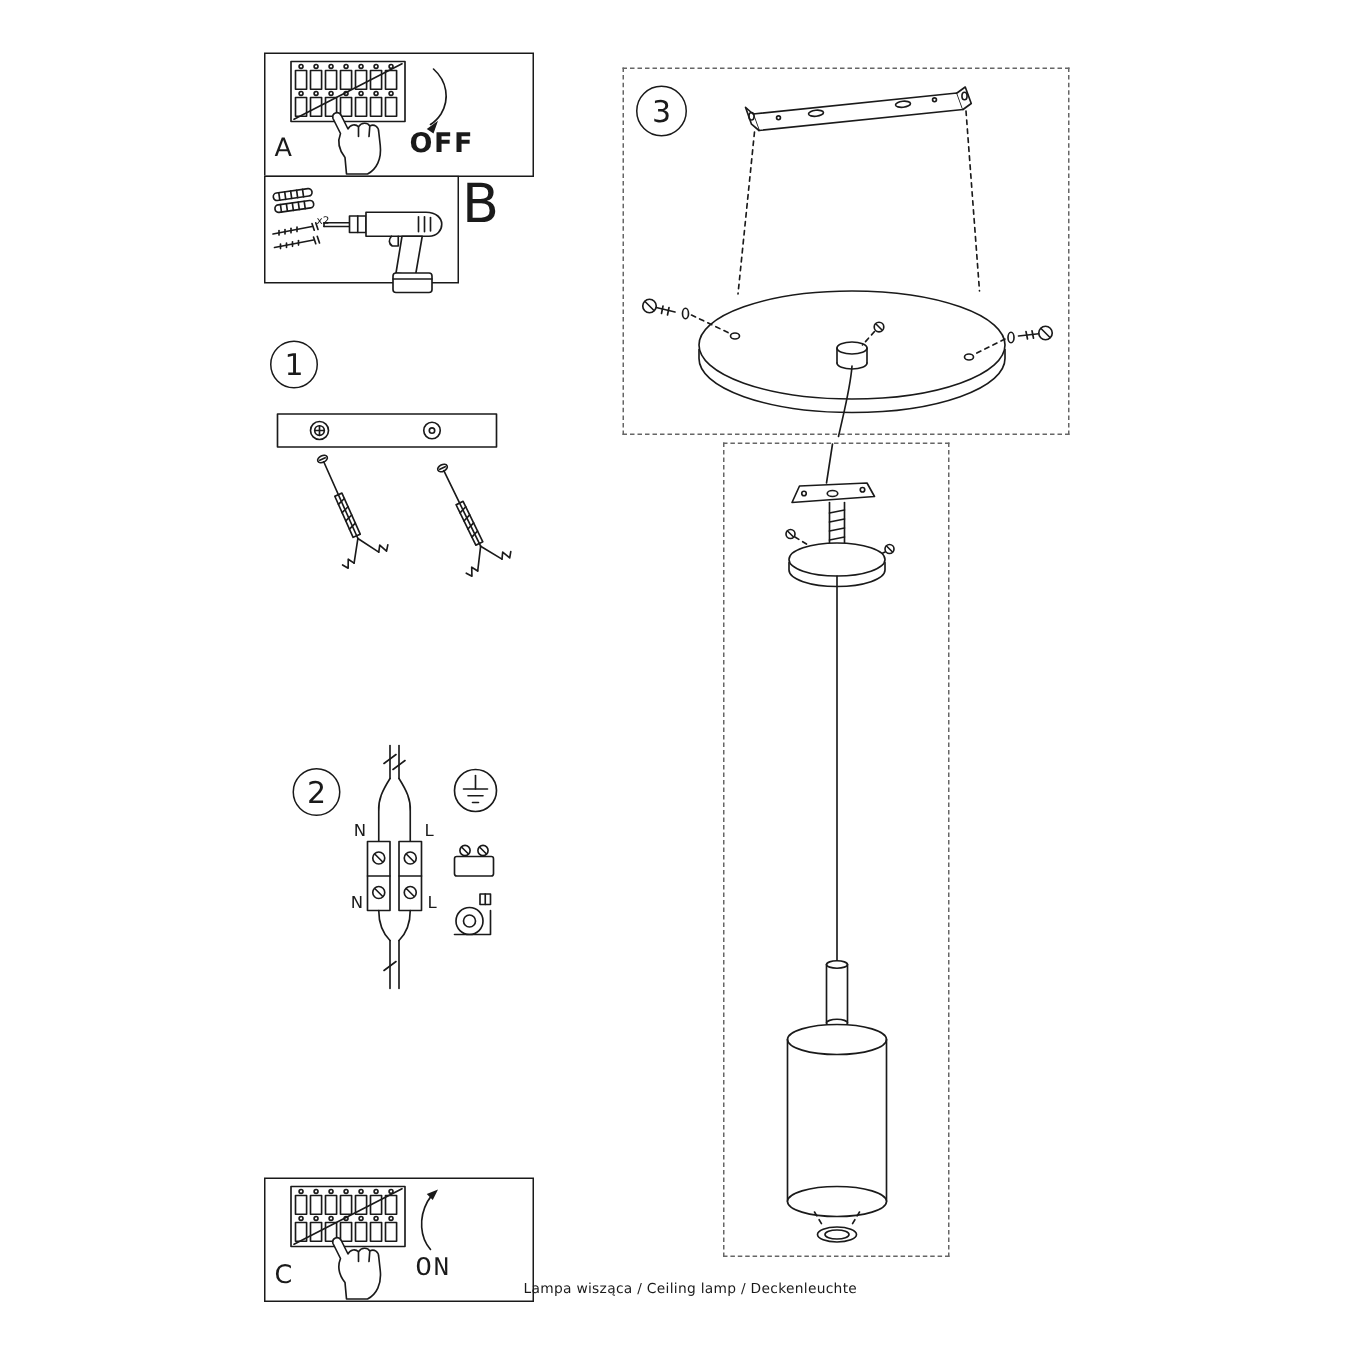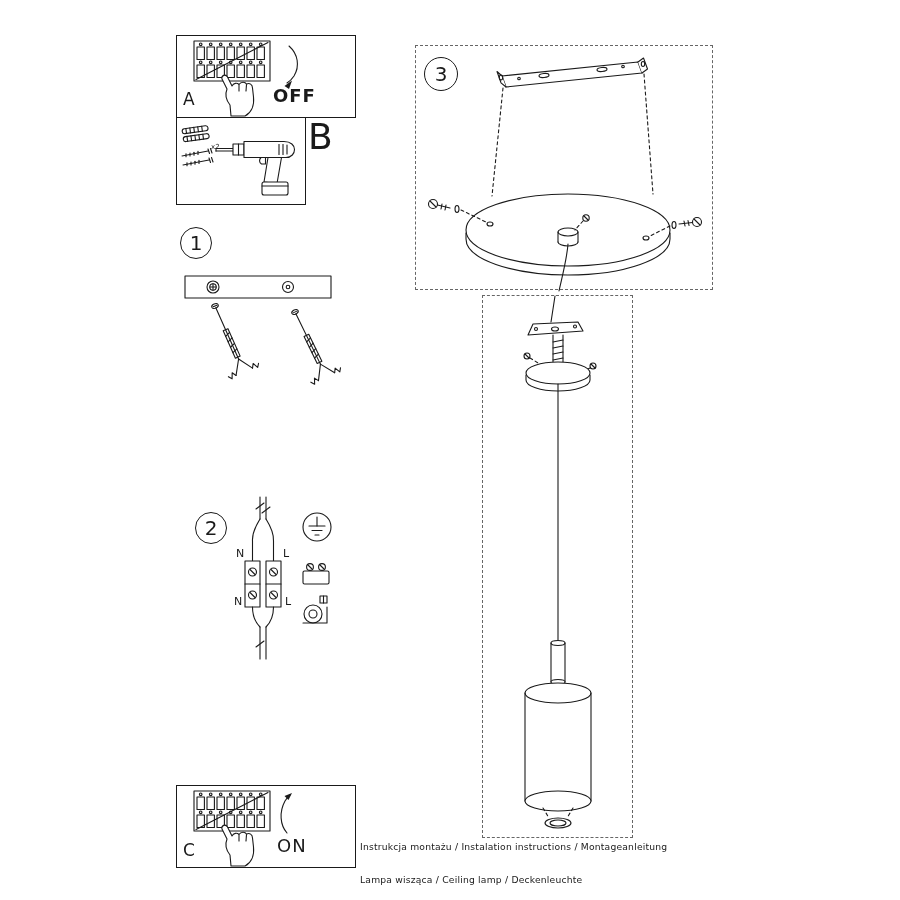--- a/index.html
+++ b/index.html
@@ -55,21 +55,21 @@
       </g>
       <g class="ink">
         <path d="M 112 10 C 121 18 123 30 117 40 C 115 43 112.5 45.5 110 47"></path>
         <path d="M 107.5 50 L 115 44.5 L 112 53 Z" fill="#1a1a1a" stroke="none"></path>
       </g>
     </svg>
     <span class="letter" style="left:6px; top:55px; font-size:17px;">A</span>
     <span class="letter" style="left:96px; top:51px; font-size:18px; letter-spacing:1px;font-weight:bold;">OFF</span>
   </div>
 
-  <div class="solid-box" style="left:176px; top:117px; width:130px; height:88px;">
+  <div class="solid-box" style="left:176px; top:117px; width:130px; height:72px;">
     <svg class="draw" viewBox="0 0 130 88" width="130" height="88">
       <g class="ink" transform="rotate(-8 20 18)">
         <rect x="6" y="9" width="26" height="5" rx="2.4"></rect>
         <line x1="10" y1="9" x2="10" y2="14"></line>
           <line x1="14" y1="9" x2="14" y2="14"></line>
         <line x1="18" y1="9" x2="18" y2="14"></line>
           <line x1="22" y1="9" x2="22" y2="14"></line>
         <line x1="26" y1="9" x2="26" y2="14"></line>
         <rect x="6" y="17" width="26" height="5" rx="2.4"></rect>
         <line x1="10" y1="17" x2="10" y2="22"></line>
@@ -249,21 +249,21 @@
         <path fill="#fff" d="M 44 80 L 43 69 C 39 64 38 58 40 53 L 35 43 C 34 39.5 38.5 37.5 40.5 41 L 45 50 C 46.5 47 50 46.5 52 48.5 C 54 45.5 58 45.5 59.5 48 C 62.5 46.5 65.5 48.5 65.5 52 L 66.5 61 C 67.5 70 64 77 58 80 Z"></path>
         <line x1="52" y1="49" x2="52" y2="55"></line>
         <line x1="59.5" y1="48.5" x2="59" y2="55"></line>
       </g>
       <g class="ink">
         <path d="M 110 47 C 103 39 102 26 108 15 C 109.5 12.4 111 10.6 113 9"></path>
         <path d="M 115 7 L 111.5 14 L 107.5 10 Z" fill="#1a1a1a" stroke="none"></path>
       </g>
     </svg>
     <span class="letter" style="left:6px; top:56px; font-size:17px;">C</span>
-    <span class="letter" style="left:100px; top:51px; font-size:18px; letter-spacing:1px;">ON</span>
+    <span class="letter" style="left:100px; top:51px; font-size:18px; letter-spacing:1px;font-family:Liberation Mono, monospace;">ON</span>
   </div>
 
   <div class="dashed-box" style="left:415px; top:45px; width:298px; height:245px;">
     <svg class="draw" style="left:0; top:0;" viewBox="0 0 298 245" width="298" height="245">
       <g class="ink dashline">
         <line x1="87" y1="42" x2="76" y2="150"></line>
         <line x1="228" y1="28" x2="237" y2="148"></line>
       </g>
       <g class="ink">
         <path d="M 86 30 L 222 16 L 226 27 L 90 41 Z" fill="#fff"></path>
@@ -364,16 +364,15 @@
       </g>
       <g class="ink">
         <line class="dashline" x1="60" y1="512" x2="66" y2="522"></line>
         <line class="dashline" x1="90" y1="512" x2="84" y2="522"></line>
         <ellipse cx="75" cy="527" rx="13" ry="5" fill="#fff"></ellipse>
         <ellipse cx="75" cy="527" rx="8" ry="3"></ellipse>
       </g>
     </svg>
   </div>
 
-  <div class="footer-line" style="left:360px; top:841px;">Instrukcja montażu / Instalation instructions / Montageanleitung</div>
-  <div class="footer-line" style="left:360px; top:854px;margin-top:20px;">Lampa wisząca / Ceiling lamp / Deckenleuchte</div>
+  <div class="footer-line" style="left:349px; top:854px;">Lampa wisząca / Ceiling lamp / Deckenleuchte</div>
 
 </div>
 
 </body></html>

